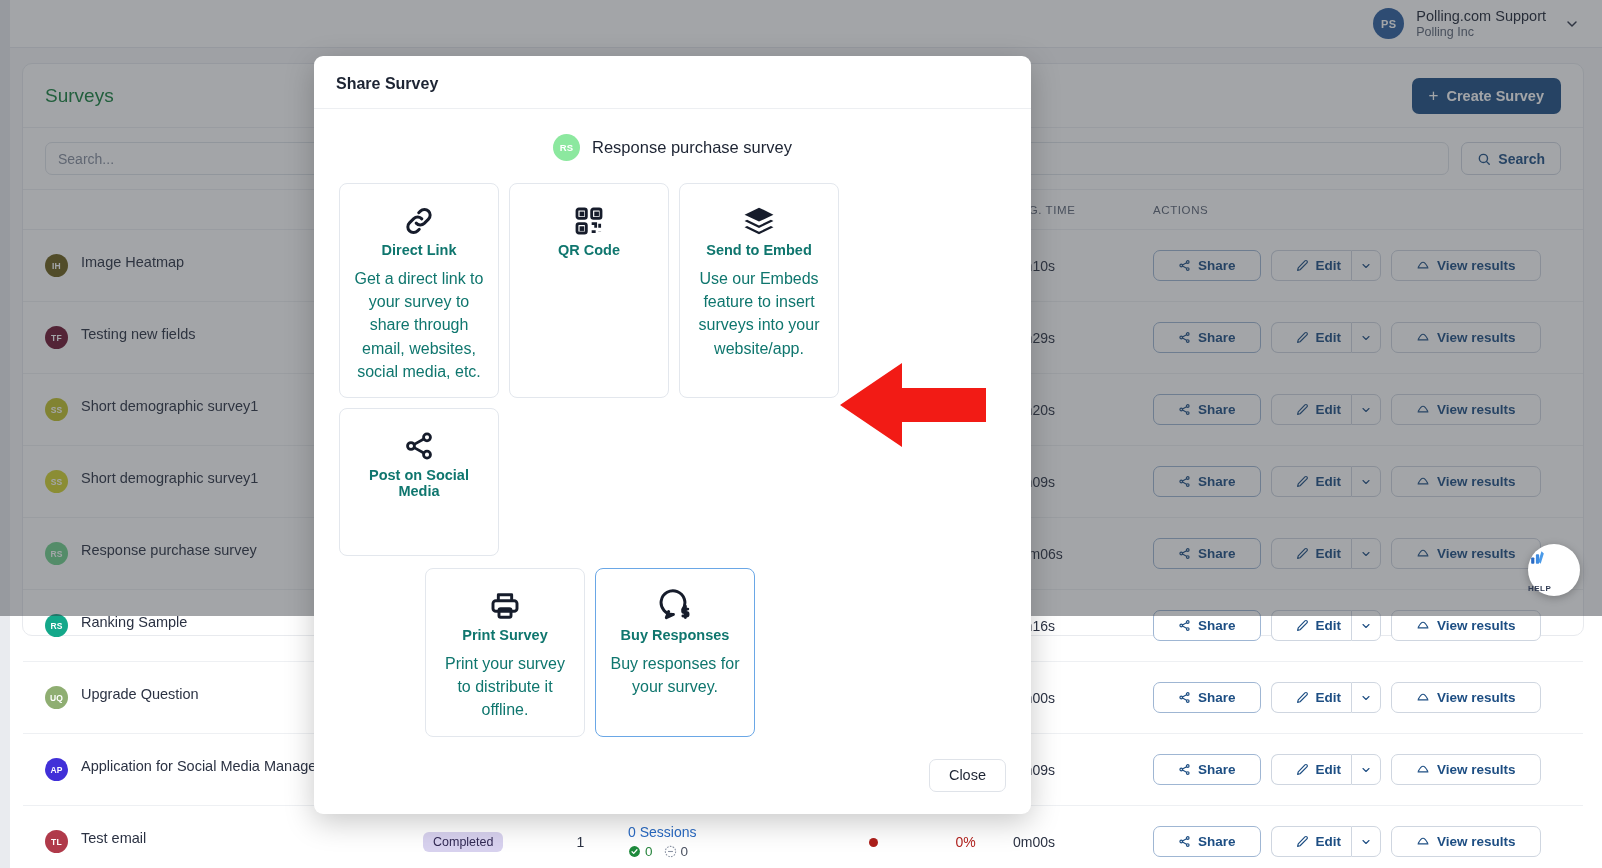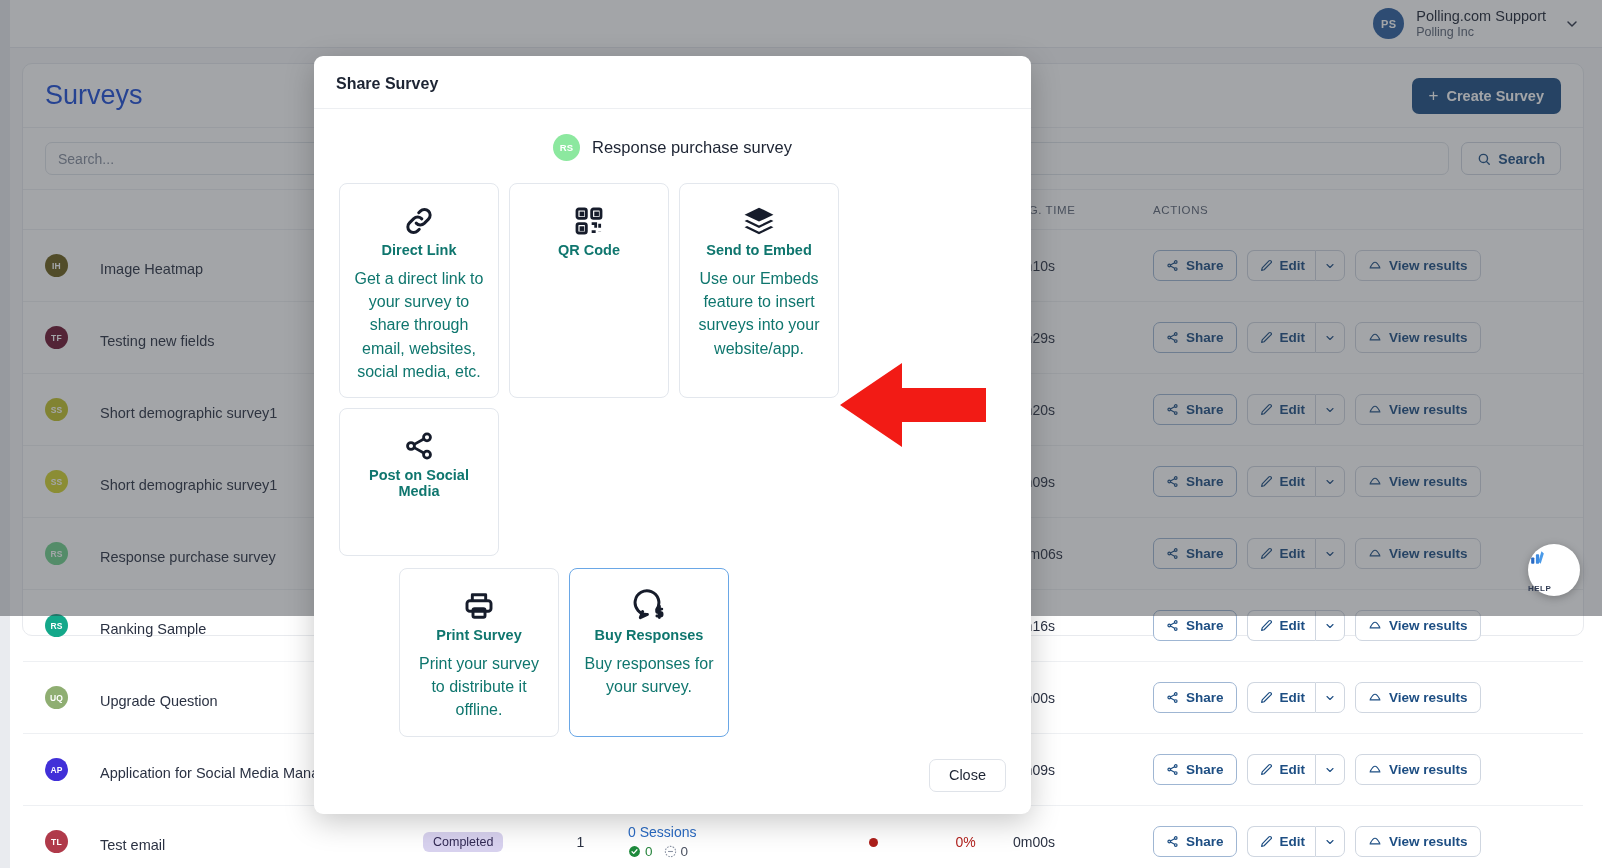--- a/index.html
+++ b/index.html
@@ -35,21 +35,21 @@
   .leftrail { position: absolute; left: 0; top: 0; width: 10px; height: 868px; background: #e9ebef; }
 
   .page {
     position: absolute; left: 22px; top: 63px; right: 18px; bottom: -20px;
     background: #ffffff; border: 1px solid #e8eaee; border-radius: 10px;
   }
   .page-head {
     height: 64px; display: flex; align-items: center; justify-content: space-between;
     padding: 0 22px; border-bottom: 1px solid #edeff2;
   }
-  .page-title { font-size: 27px; color: #1d4ed8; font-weight: 400; }
+  .page-title { font-size: 19px; color: #15803d; font-weight: 400; }
   .btn-create {
     background: #1d4e83; color: #fff; border: none; border-radius: 7px;
     height: 36px; padding: 0 17px; font-size: 14.5px; font-weight: 600;
     display: flex; align-items: center; gap: 8px; font-family: inherit;
   }
   .plus { font-size: 17px; font-weight: 400; line-height: 1; }
 
   .searchrow {
     height: 62px; display: flex; align-items: center; gap: 12px;
     padding: 0 22px; border-bottom: 1px solid #edeff2;
@@ -78,21 +78,21 @@
   .c-name   { width: 400px; padding-left: 22px !important; }
   .c-status { width: 110px; }
   .c-q      { width: 95px; text-align: center; }
   .c-sess   { width: 200px; }
   .c-dot    { width: 90px; text-align: center; }
   .c-pct    { width: 95px; text-align: center; }
   .c-time   { width: 140px; }
   .c-act    { width: auto; }
   th.c-name { padding-left: 22px; }
 
-  .namecell { display: flex; align-items: flex-end; gap: 32px; }
+  .namecell { display: flex; align-items: flex-start; gap: 13px; }
   .sv-badge {
     width: 23px; height: 23px; border-radius: 50%; flex: none;
     color: #fff; font-size: 8.5px; font-weight: 700; letter-spacing: .2px;
     display: flex; align-items: center; justify-content: center;
   }
   .sv-name { font-size: 14.5px; color: #2b3243; white-space: nowrap; }
 
   .pill {
     display: inline-block; padding: 3px 10px; border-radius: 6px;
     font-size: 12.5px; font-weight: 400;
@@ -111,21 +111,21 @@
   .statdot { width: 9px; height: 9px; border-radius: 50%; display: inline-block; }
   .dot-red   { background: #ad1f1b; }
   .dot-green { background: #1e8a3c; }
   .pct-red   { color: #b3231f; font-size: 14px; }
   .pct-green { color: #1e8a3c; font-size: 14px; }
 
   .actions { display: flex; align-items: center; gap: 10px; padding-right: 22px; }
   .abtn {
     height: 31px; border: 1px solid #cfd6e0; border-radius: 7px; background: #fff;
     color: #1d4e83; font-size: 13.5px; font-weight: 600; font-family: inherit;
-    display: flex; align-items: center; gap: 7px; padding: 0 12px; white-space: nowrap;
+    display: flex; align-items: center; gap: 7px; padding: 0 24px; white-space: nowrap;
   }
   .abtn.share { border-color: #9fb6d3; }
   .split { display: flex; }
   .split .abtn:first-child { border-radius: 7px 0 0 7px; border-right: none; padding-right: 10px; }
   .split .abtn.caret { border-radius: 0 7px 7px 0; padding: 0 8px; }
 
   
   .helpbtn {
     position: absolute; right: 22px; bottom: 20px; width: 52px; height: 52px;
     border-radius: 50%; background: #fff; box-shadow: 0 2px 9px rgba(0,0,0,.25);
@@ -159,21 +159,21 @@
   }
   .share-card {
     width: 160px; min-height: 148px; border: 1px solid #e3e7ed; border-radius: 8px;
     background: #fff; padding: 16px 14px 14px 14px;
     display: flex; flex-direction: column; align-items: center; text-align: center;
   }
   .share-card.selected { border: 1.5px solid #6aa7e6; }
   .share-card .ico { height: 42px; display: flex; align-items: center; justify-content: center; color: #161c2b; }
   .share-card .ttl { font-size: 14.5px; font-weight: 700; color: #0f766e; margin-bottom: 9px; }
   .share-card .dsc { font-size: 16px; color: #0f766e; line-height: 1.45; }
-  .row2 { margin-top: 12px; padding-left: 85px; }
+  .row2 { margin-top: 12px; padding-left: 111px; }
 
   .modal-foot { display: flex; justify-content: flex-end; padding: 22px 25px 0 25px; }
   .btn-close {
     height: 33px; padding: 0 19px; border: 1px solid #dfe3e9; border-radius: 7px;
     background: #fff; color: #1d2433; font-size: 14.5px; font-family: inherit;
   }
 
   .arrow { position: absolute; left: 840px; top: 358px; z-index: 35; }
 </style>
 </head>

